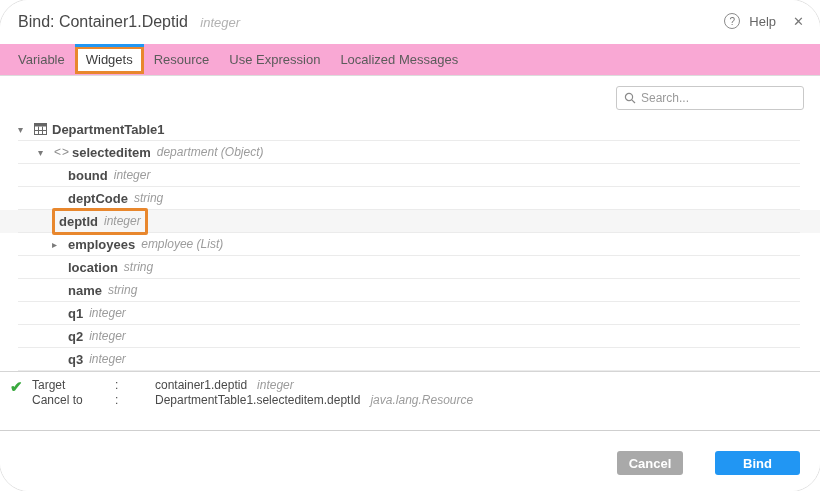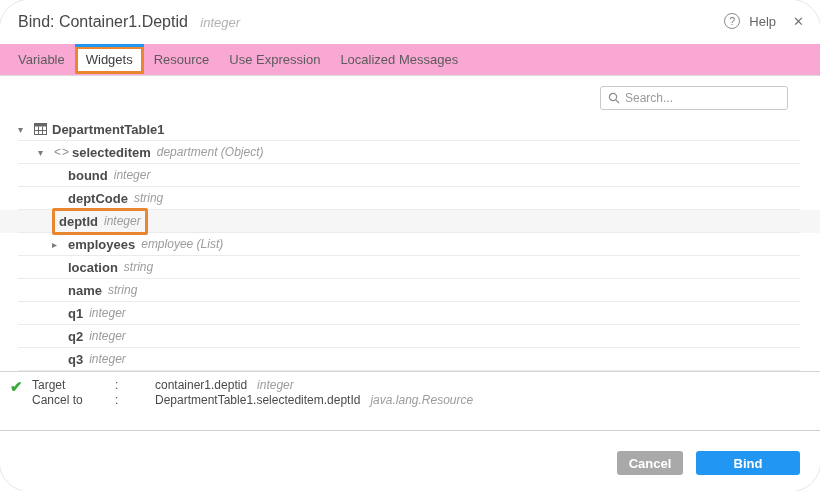--- a/index.html
+++ b/index.html
@@ -20,21 +20,21 @@
   
   .tabbar { position: relative; height: 32px; background: #f9a8d4; border-bottom: 1px solid #dcdcdc;
             display: flex; align-items: center; padding-left: 8px; }
   .tab { position: relative; height: 28px; display: inline-flex; align-items: center; padding: 0 10px;
          font-size: 13px; color: #5b5b5b; cursor: pointer; white-space: nowrap; }
   .tab.active { background: #fff; border: 3px solid #e8872d; padding: 0 8px; color: #3c3c3c; }
   .tab.active::before { content: ""; position: absolute; top: -5px; left: -3px; right: -3px; height: 3px; background: #2196f3; }
 
   
   .toolbar { position: relative; height: 42px; }
-  .searchbox { position: absolute; right: 32px; top: 10px; width: 188px; height: 24px;
+  .searchbox { position: absolute; right: 16px; top: 10px; width: 188px; height: 24px;
                border: 1px solid #c9c9c9; border-radius: 3px; background: #fff; display: flex; align-items: center; padding-left: 7px; }
   .searchbox input { border: none; outline: none; width: 150px; font-size: 12px; color: #555; margin-left: 5px;
                      font-family: "Liberation Sans", sans-serif; background: transparent; }
   .searchbox input::placeholder { color: #9a9a9a; }
 
   
   .tree { border-bottom: 1px solid #d5d5d5; }
   .tree-row { position: relative; height: 23px; display: flex; align-items: center; cursor: pointer; }
   .tree-row .inner { display: flex; align-items: center; width: 100%; height: 100%; margin: 0 20px 0 18px;
                      border-bottom: 1px solid #ebebeb; }
@@ -57,21 +57,21 @@
   .status-row { display: flex; font-size: 12px; line-height: 15px; color: #4a4a4a; }
   .s-label { width: 83px; }
   .s-colon { width: 40px; }
   .s-type { font-style: italic; color: #9c9c9c; margin-left: 10px; }
 
   
   .footer { position: absolute; left: 0; right: 0; bottom: 0; height: 61px; border-top: 1px solid #cfcfcf; background: #fff; }
   .btn { position: absolute; top: 20px; height: 24px; border: none; border-radius: 3px; color: #fff;
          font-size: 13px; font-weight: bold; font-family: "Liberation Sans", sans-serif; cursor: pointer; }
   .btn-cancel { right: 137px; width: 66px; background: #a9a9a9; }
-  .btn-bind { right: 20px; width: 104px; background: #2196f3; }
+  .btn-bind { right: 20px; width: 85px; background: #2196f3; }
 </style>
 </head>
 <body>
 
 <div class="dialog">
 
   <div class="titlebar">
     <span class="title">Bind: Container1.Deptid</span>
     <span class="title-type">integer</span>
     <div class="titlebar-right">

